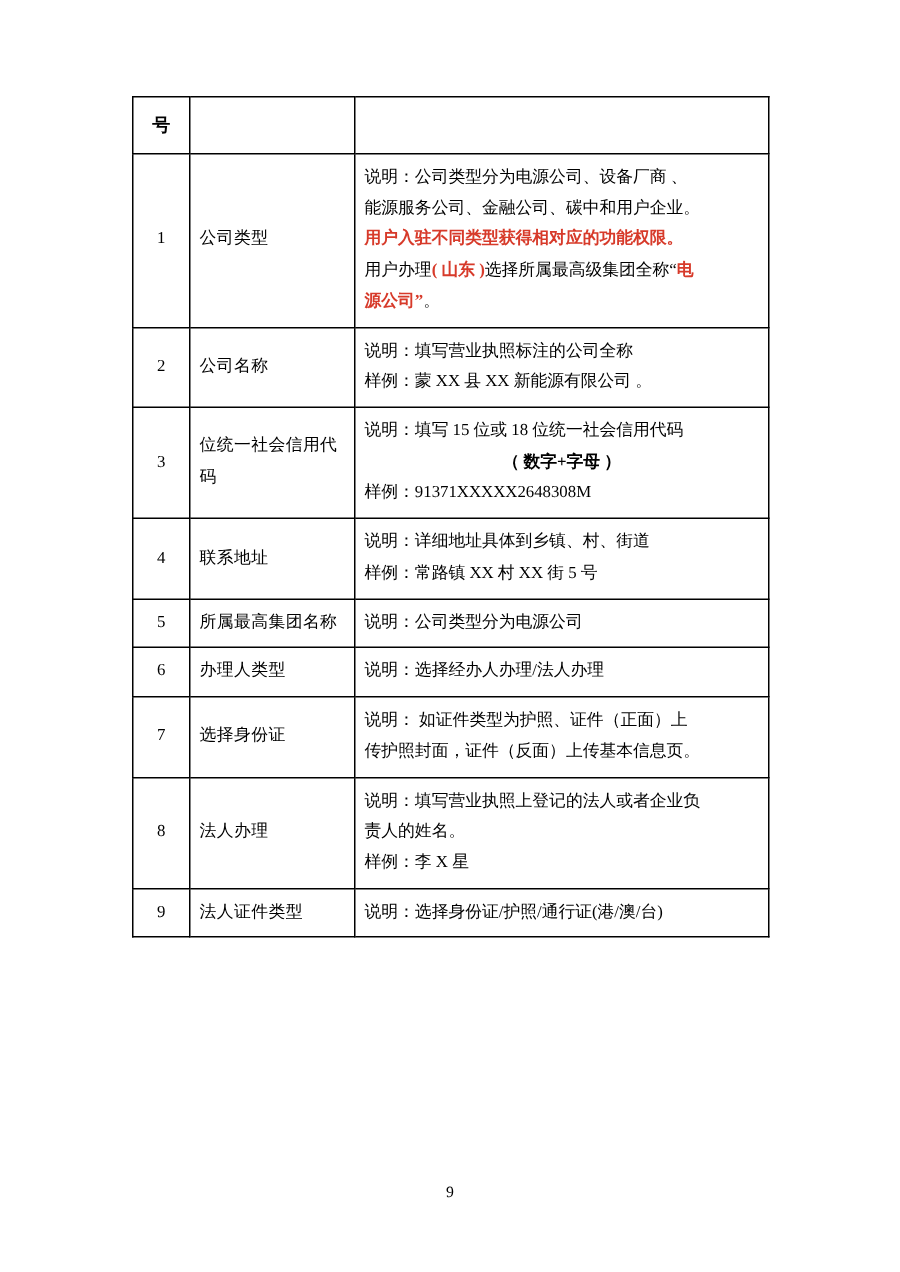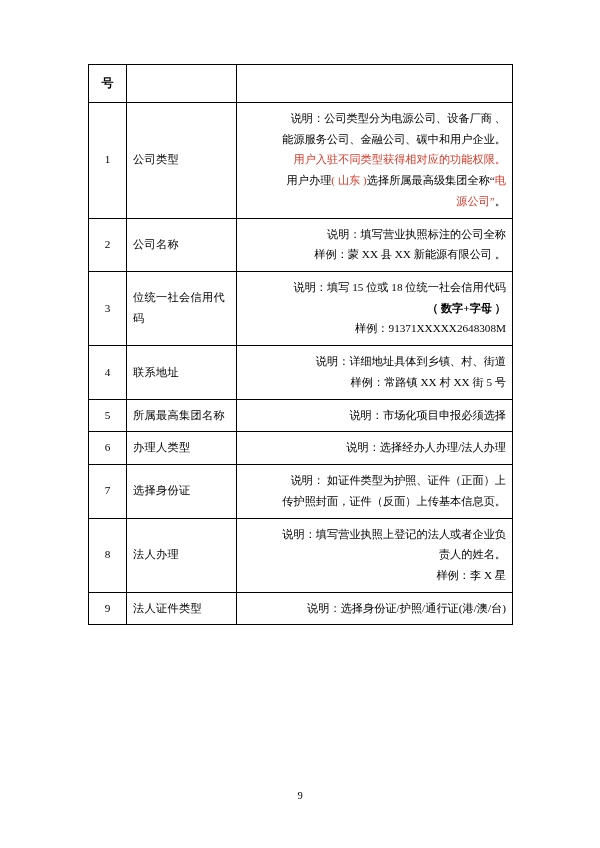--- a/index.html
+++ b/index.html
@@ -46,33 +46,33 @@
     text-align: left;
     font-size: 11.5px;
     letter-spacing: 0.3px;
   }
   td.desc {
     text-align: left;
   }
   td.desc .line {
     display: block;
     white-space: normal;
-    text-align: right;
   }
   .hdr td {
     height: 26px;
     padding-top: 2px;
     padding-bottom: 2px;
   }
   .hdr .num {
     font-weight: bold;
     font-size: 12px;
   }
   .red {
     color: #d73a2a;
+    font-weight: bold;
   }
   .center-line {
     display: block;
     text-align: center;
     font-weight: bold;
   }
   .pagenum {
     position: absolute;
     left: 0;
     right: 0;
@@ -140,21 +140,21 @@
         <td class="desc">
           <span class="line">说明：详细地址具体到乡镇、村、街道</span>
           <span class="line">样例：常路镇 XX 村 XX 街 5 号</span>
         </td>
       </tr>
 
       <tr>
         <td class="num">5</td>
         <td class="name nm-2line">所属最高集团名称</td>
         <td class="desc">
-          <span class="line">说明：市场化项目申报必须选择</span>
+          <span class="line">说明：公司类型分为电源公司</span>
         </td>
       </tr>
 
       <tr>
         <td class="num">6</td>
         <td class="name">办理人类型</td>
         <td class="desc">
           <span class="line">说明：选择经办人办理/法人办理</span>
         </td>
       </tr>

